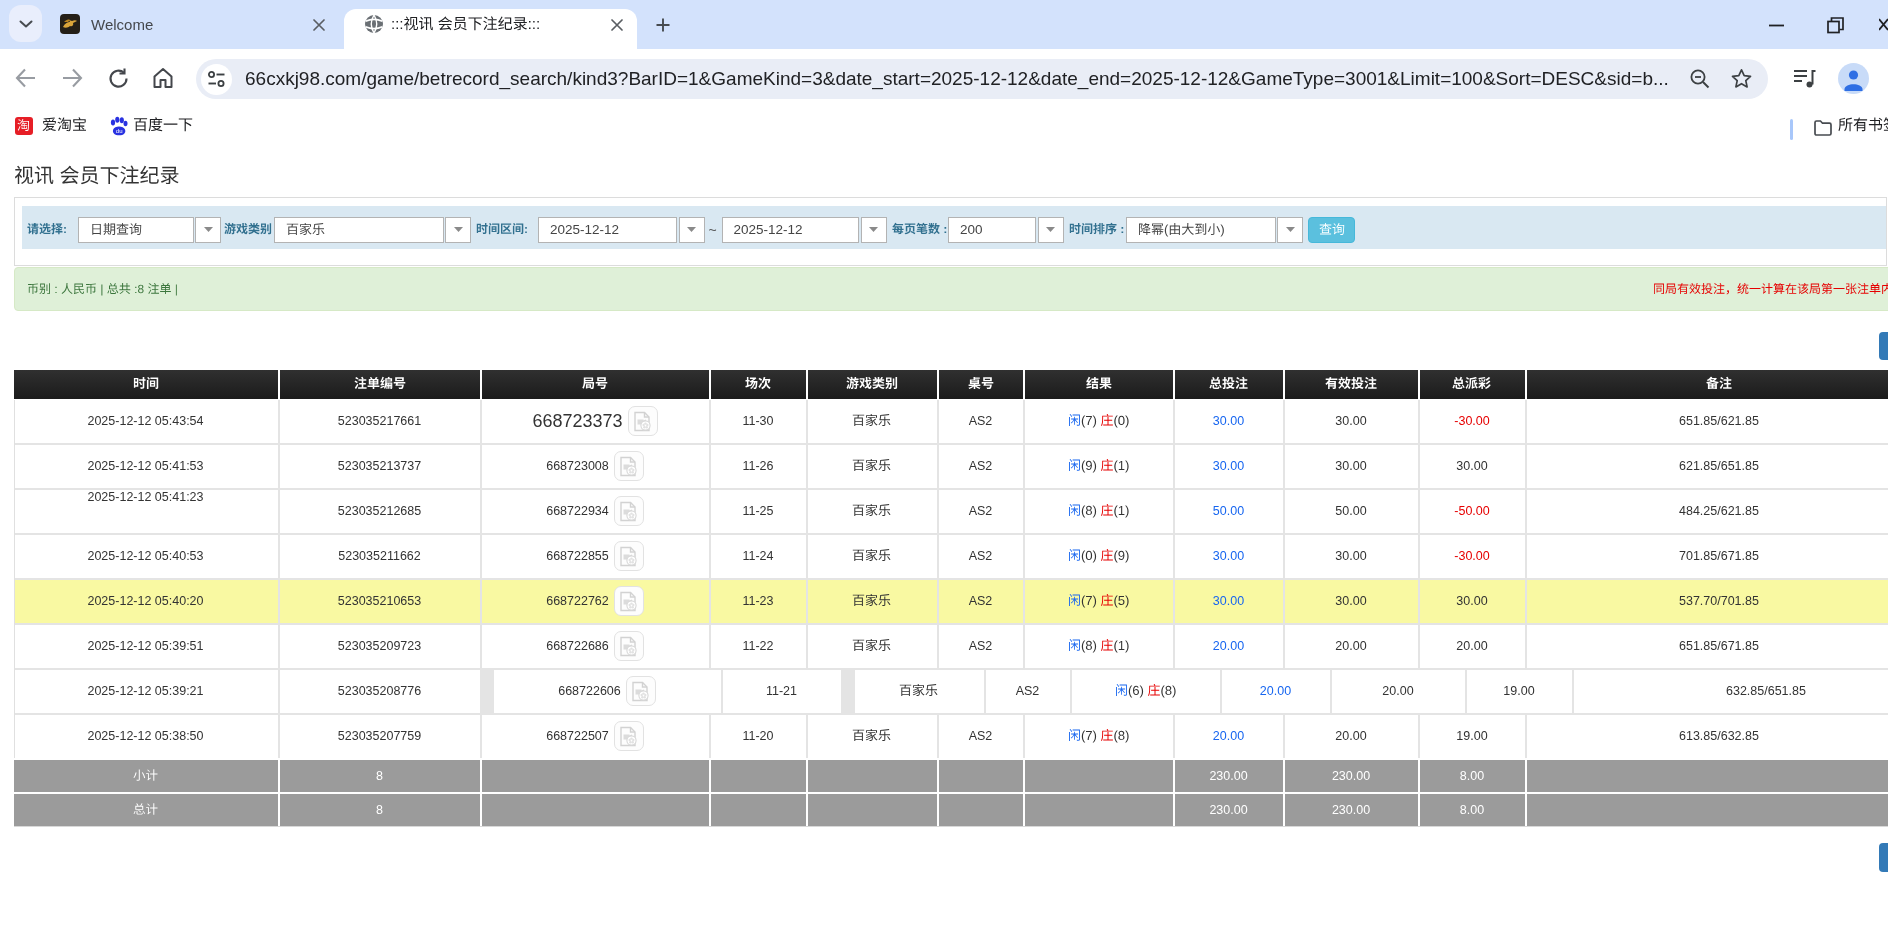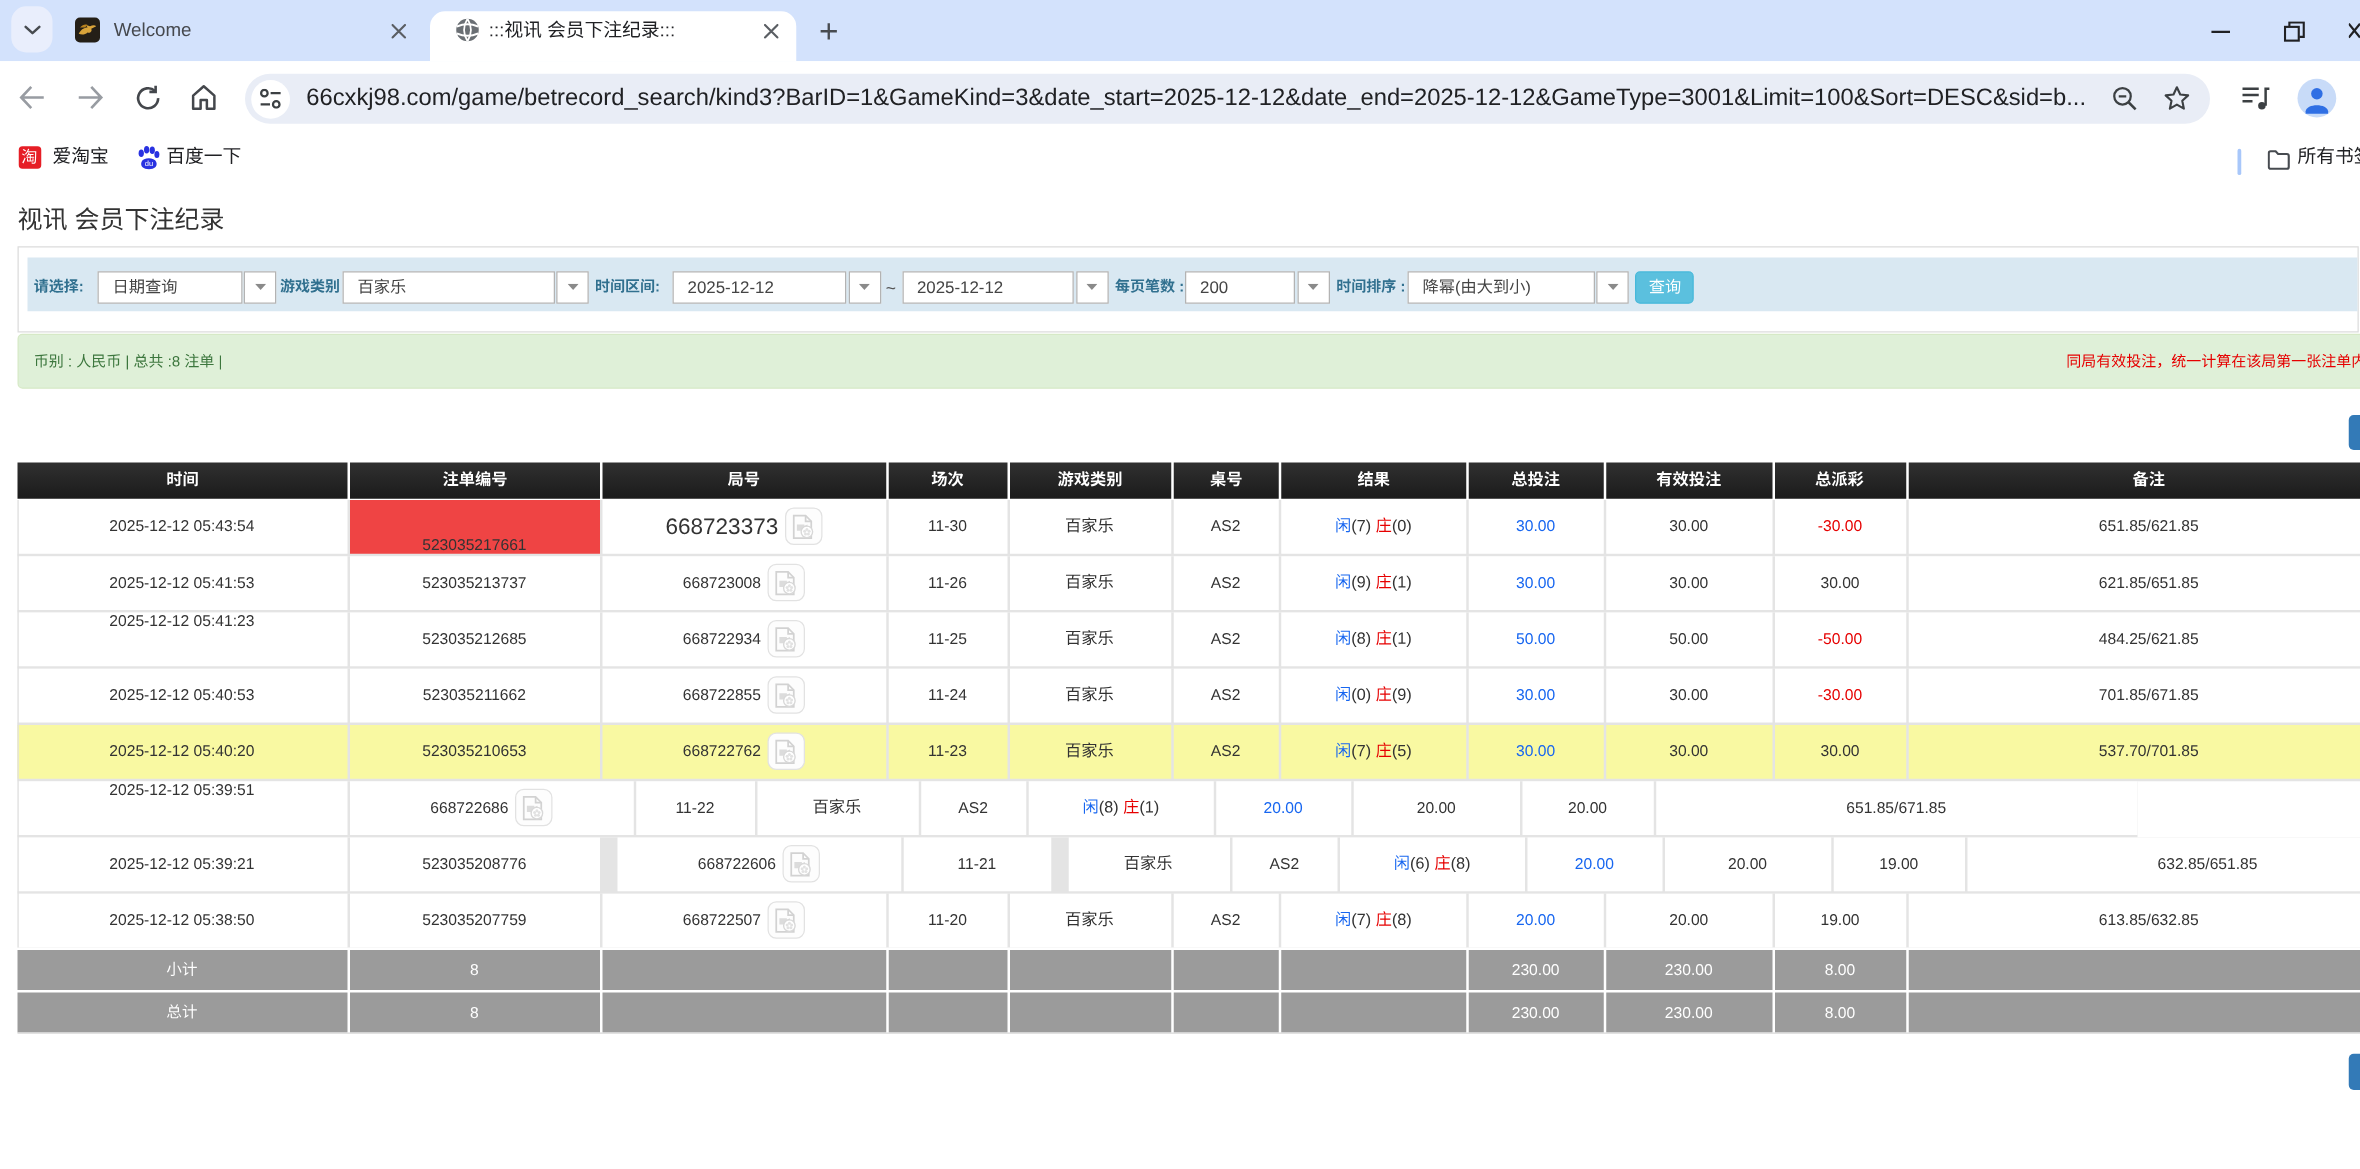--- a/index.html
+++ b/index.html
@@ -286,21 +286,21 @@
       <div style="width:385px;height:29.0px;margin-right:0px;background:linear-gradient(#303030,#1b1b1b);display:flex;align-items:center;justify-content:center;overflow:hidden">
         <svg width="26" height="16" viewBox="0 0 26 16">
           <path fill="#fff" d="M8.3 3.2C7.8 3.7 7.1 4.1 6.4 4.5C5.6 4.1 5 3.7 4.4 3.3L4.5 3.2ZM4.7 0.8C4 1.9 2.7 3.1 0.8 3.9C1.1 4.1 1.6 4.7 1.8 5C2.3 4.8 2.8 4.5 3.3 4.2C3.7 4.5 4.2 4.9 4.7 5.2C3.3 5.6 1.8 5.9 0.2 6.1C0.5 6.4 0.8 7.1 0.9 7.5L1.9 7.4V13.1H3.5V12.7H9.2V13.1H10.9V7.3H2.3C3.7 7 5.2 6.6 6.5 6C8.1 6.7 9.9 7.1 11.9 7.4C12.1 6.9 12.5 6.3 12.8 5.9C11.2 5.8 9.6 5.5 8.2 5.1C9.3 4.4 10.2 3.5 10.9 2.4L9.8 1.8L9.6 1.9H5.8C6 1.7 6.2 1.4 6.3 1.1ZM3.5 10.5H5.6V11.4H3.5ZM3.5 9.3V8.6H5.6V9.3ZM9.2 10.5V11.4H7.3V10.5ZM9.2 9.3H7.3V8.6H9.2Z M14.2 2.2C15 2.6 16.1 3.2 16.6 3.6L17.5 2.3C17 1.9 15.8 1.4 15.1 1ZM13.5 5.8C14.3 6.2 15.4 6.8 15.9 7.2L16.8 5.9C16.2 5.5 15.1 5 14.3 4.6ZM13.8 11.9 15.1 13C15.9 11.7 16.7 10.2 17.4 8.8L16.3 7.8C15.5 9.3 14.5 10.9 13.8 11.9ZM20.1 1.3C20.5 1.9 20.8 2.7 21 3.3H17.5V4.8H20.7V7.1H18.1V8.5H20.7V11.2H17.1V12.7H25.6V11.2H22.3V8.5H24.8V7.1H22.3V4.8H25.3V3.3H21.3L22.6 2.8C22.4 2.3 21.9 1.4 21.5 0.8Z"></path>
         </svg>
       </div>
     </div>
     <div class="ab" style="left:13.5px;top:399.5px;height:45.0px;display:flex;background:#e4e4e4">
       <div style="width:264px;height:43.0px;margin-right:2px;background:#fff;display:flex;align-items:center;justify-content:center;overflow:hidden">
         <span style="font-size:12.5px;color:#333">2025-12-12 05:43:54</span>
       </div>
-      <div style="width:200px;height:43.0px;margin-right:2px;background:#ef4444;display:flex;align-items:flex-end;justify-content:center;overflow:hidden">
+      <div style="width:200px;height:43.0px;margin-right:2px;background:#ffffff;display:flex;align-items:center;justify-content:center;overflow:hidden">
         <span style="font-size:12.5px;color:#333">523035217661</span>
       </div>
       <div style="width:227px;height:43.0px;margin-right:2px;background:#fff;display:flex;align-items:center;justify-content:center;overflow:hidden">
         <span style="font-size:18px;color:#333">668723373</span>
         <div style="width:30px;height:30px;margin-left:5px;border:1px solid #e2e2e2;border-radius:7px;background:#fdfdfd;display:flex;align-items:center;justify-content:center">
           <svg width="21" height="21" viewBox="0 0 21 21">
             <path d="M3 1.5 H12.5 L17 6 V19.5 H3 Z" fill="none" stroke="#d2d2d2" stroke-width="1.4"></path>
             <path d="M12.5 1.5 V6 H17" fill="none" stroke="#d2d2d2" stroke-width="1.4"></path>
             <path d="M5.5 8.5 H11.5 V13.5 H5.5 Z M11.5 9.5 L14 8.5 V13 L11.5 12 Z" fill="#dcdcdc"></path>
             <circle cx="13.5" cy="14.5" r="4.6" fill="#fff" stroke="#d8d8d8" stroke-width="1.1"></circle>
@@ -553,22 +553,25 @@
         <span style="font-size:12.5px;color:#333">30.00</span>
       </div>
       <div style="width:105px;height:43.0px;margin-right:2px;background:#f9f9a2;display:flex;align-items:center;justify-content:center;overflow:hidden">
         <span style="font-size:12.5px;color:#333">30.00</span>
       </div>
       <div style="width:385px;height:43.0px;margin-right:0px;background:#f9f9a2;display:flex;align-items:center;justify-content:center;overflow:hidden">
         <span style="font-size:12.5px;color:#333">537.70/701.85</span>
       </div>
     </div>
     <div class="ab" style="left:13.5px;top:624.5px;height:45.0px;display:flex;background:#e4e4e4">
-      <div style="width:264px;height:43.0px;margin-right:2px;background:#fff;display:flex;justify-content:center;overflow:hidden">
+      <div style="width:264px;height:43.0px;margin-right:2px;background:#fff;display:flex;align-items:center;justify-content:center;overflow:hidden">
         <span style="font-size:12.5px;color:#333">2025-12-12 05:39:51</span>
+      </div>
+      <div style="width:200px;height:43.0px;margin-right:2px;background:#fff;display:flex;align-items:center;justify-content:center;overflow:hidden">
+        <span style="font-size:12.5px;color:#333">523035209723</span>
       </div>
       <div style="width:227px;height:43.0px;margin-right:2px;background:#fff;display:flex;align-items:center;justify-content:center;overflow:hidden">
         <span style="font-size:12.5px;color:#333">668722686</span>
         <div style="width:30px;height:30px;margin-left:5px;border:1px solid #e2e2e2;border-radius:7px;background:#fdfdfd;display:flex;align-items:center;justify-content:center">
           <svg width="21" height="21" viewBox="0 0 21 21">
             <path d="M3 1.5 H12.5 L17 6 V19.5 H3 Z" fill="none" stroke="#d2d2d2" stroke-width="1.4"></path>
             <path d="M12.5 1.5 V6 H17" fill="none" stroke="#d2d2d2" stroke-width="1.4"></path>
             <path d="M5.5 8.5 H11.5 V13.5 H5.5 Z M11.5 9.5 L14 8.5 V13 L11.5 12 Z" fill="#dcdcdc"></path>
             <circle cx="13.5" cy="14.5" r="4.6" fill="#fff" stroke="#d8d8d8" stroke-width="1.1"></circle>
             <circle cx="13.5" cy="12.6" r="1.2" fill="#e2e2e2"></circle>

